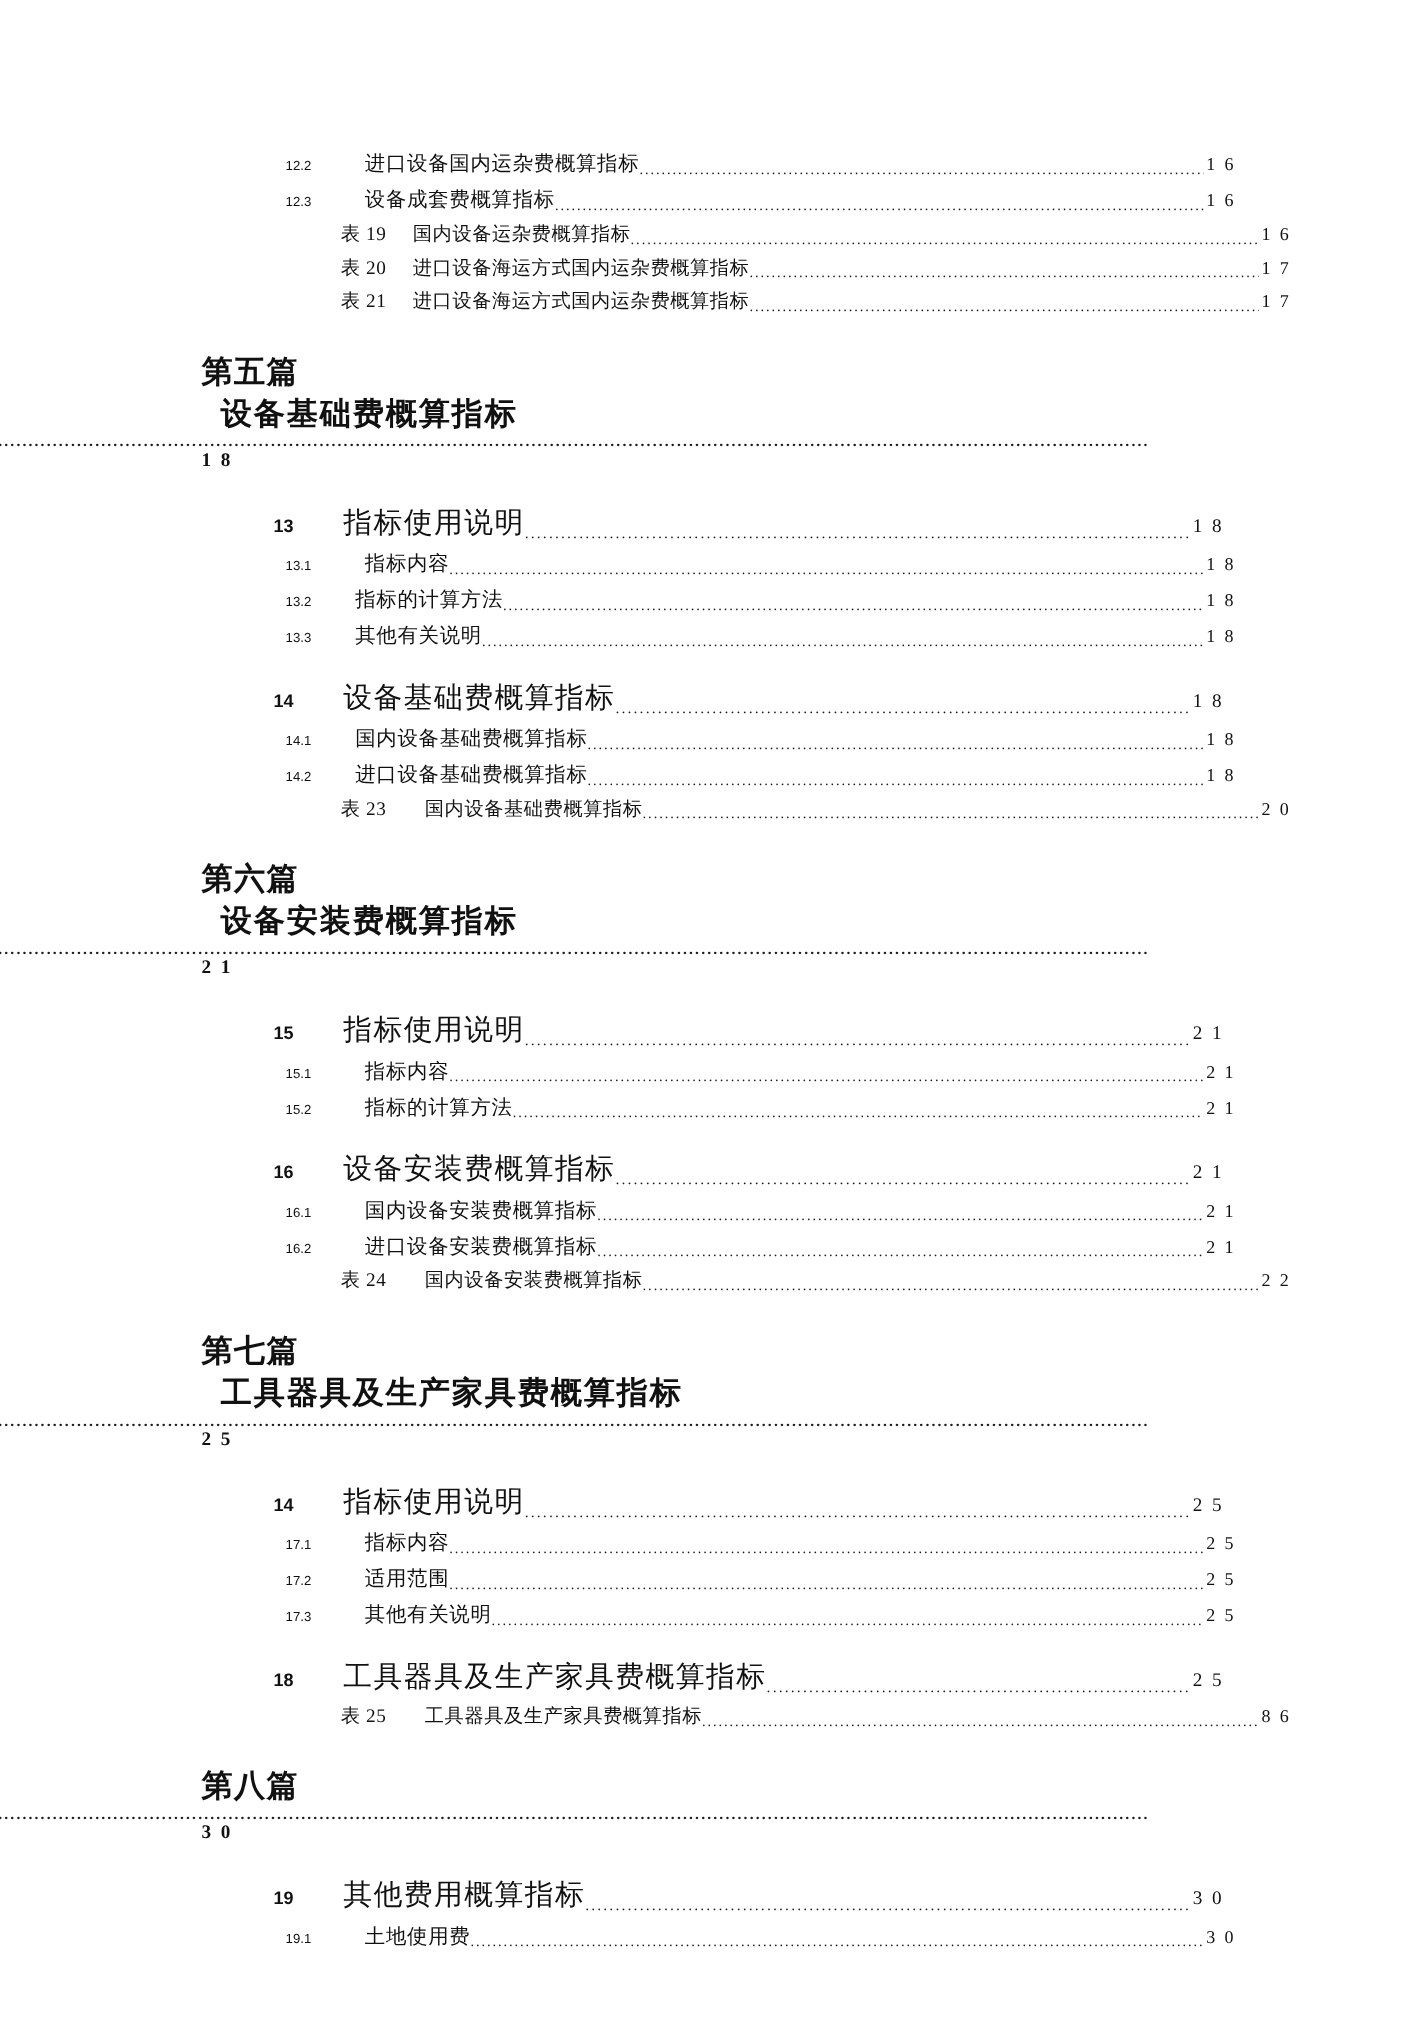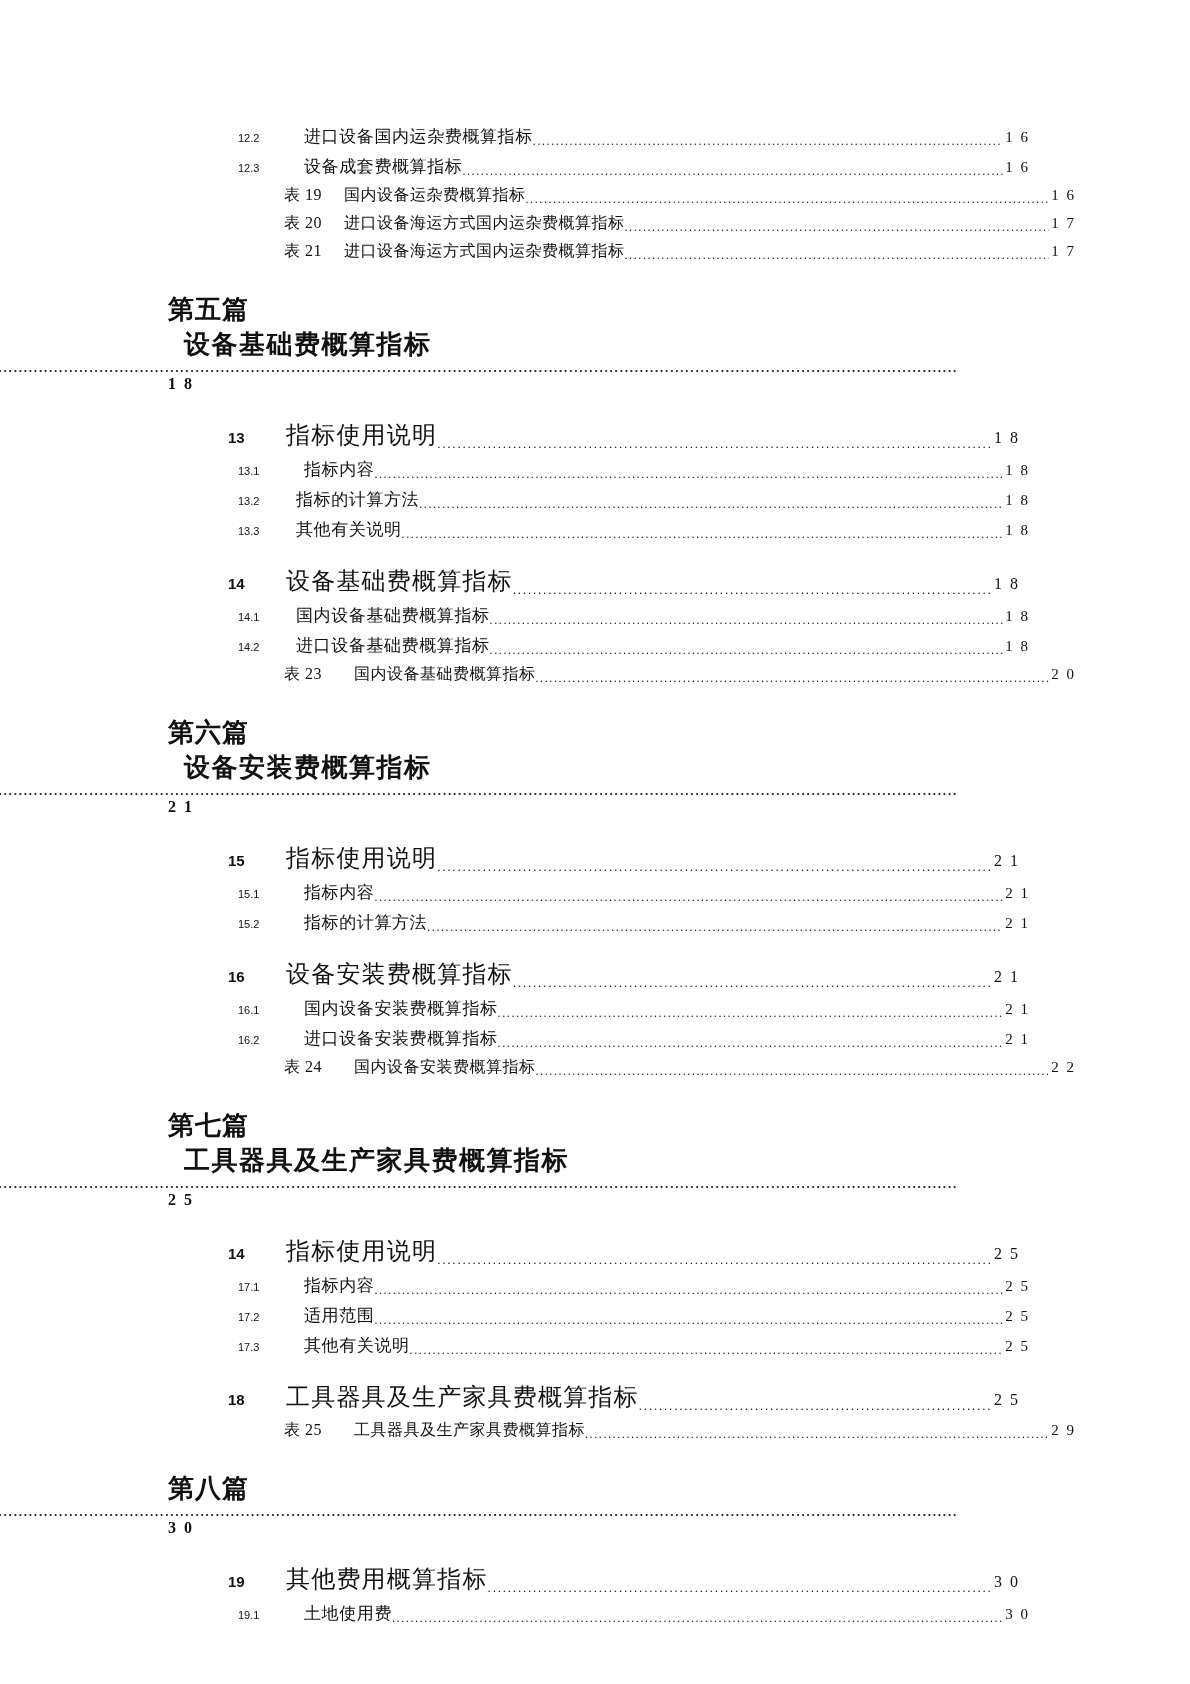--- a/index.html
+++ b/index.html
@@ -329,21 +329,21 @@
       <div class="toc-row lvl-chapter">
         <span class="row-num">18</span>
         <span class="row-title">工具器具及生产家具费概算指标</span>
         <span class="leader"></span>
         <span class="row-page">2 5</span>
       </div>
       <div class="toc-row lvl-table gutter-wide">
         <span class="row-num">表 25</span>
         <span class="row-title">工具器具及生产家具费概算指标</span>
         <span class="leader"></span>
-        <span class="row-page">2 9</span>
+        <span class="row-page">8 6</span>
       </div>
       <div class="toc-row lvl-part">
         <span class="row-num">第八篇</span>
         <span class="leader"></span>
         <span class="row-page">3 0</span>
       </div>
       <div class="toc-row lvl-chapter">
         <span class="row-num">19</span>
         <span class="row-title">其他费用概算指标</span>
         <span class="leader"></span>

